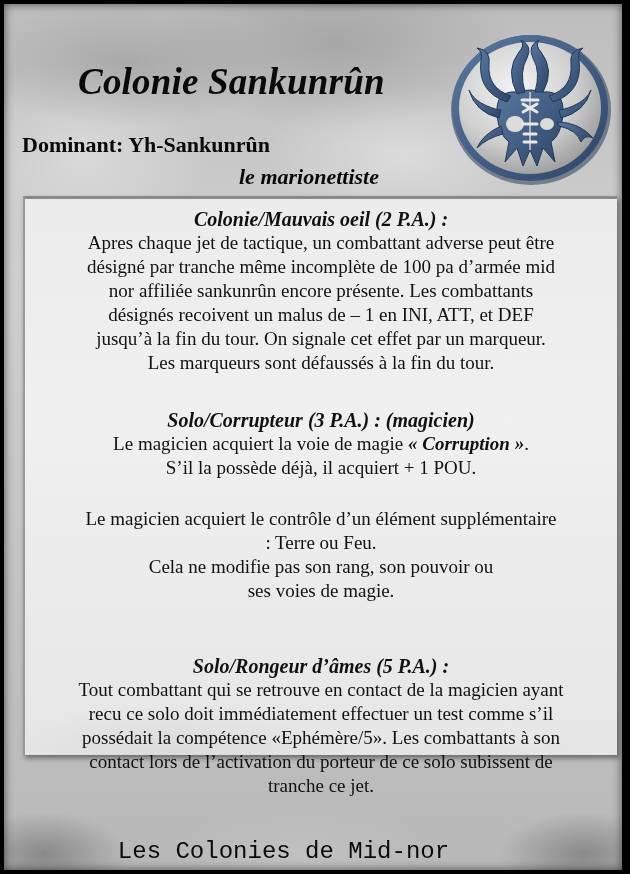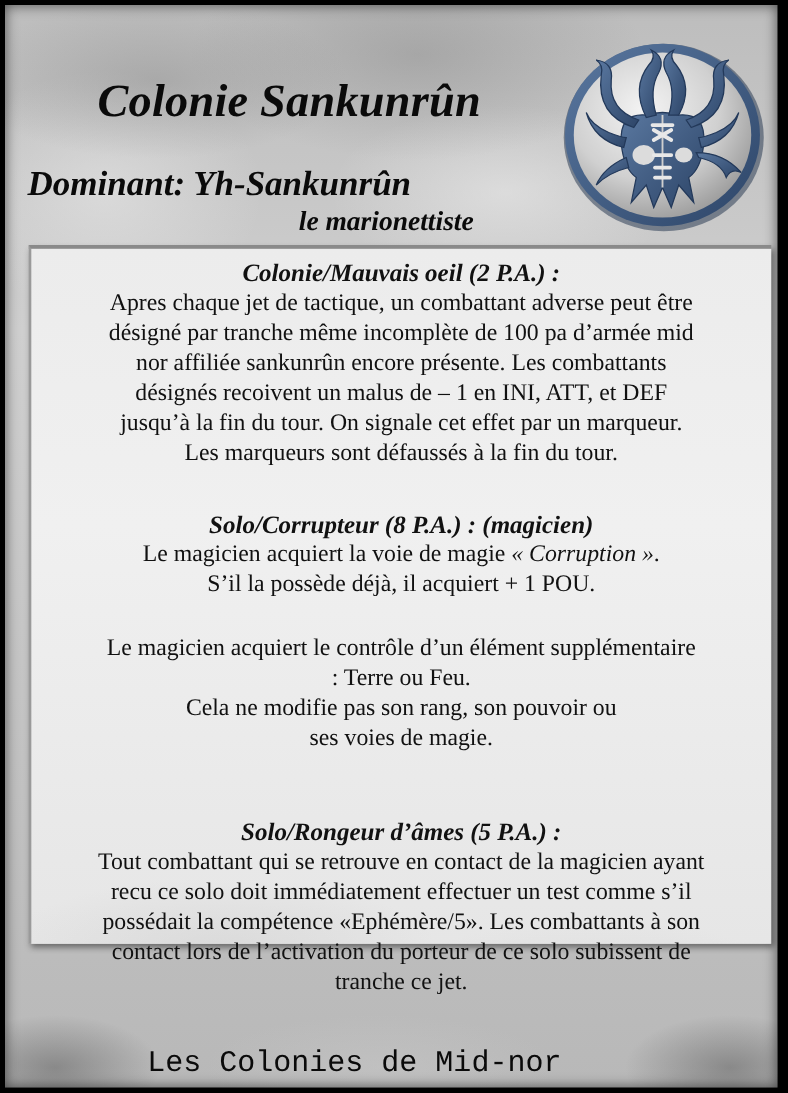--- a/index.html
+++ b/index.html
@@ -17,22 +17,22 @@
         linear-gradient(180deg, #bdbdbd 0%, #cfcfcf 30%, #b8b8b8 100%);
       box-shadow: inset 0 0 10px rgba(0,0,0,0.6);
     }
     .title {
       position: absolute; left: 74px; top: 56px;
       font-family: "Liberation Serif", serif; font-style: italic; font-weight: bold;
       font-size: 37px; color: #0a0a0a; margin: 0; letter-spacing: 0.2px;
     }
     .dominant-line1 {
       position: absolute; left: 18px; top: 128px;
-      font-family: "Liberation Serif", serif; font-style: italic; font-weight: bold;
-      font-size: 28px; color: #0a0a0a;
+      font-family: "Liberation Serif", serif; font-weight: bold;
+      font-size: 22px; color: #0a0a0a;
     }
     .dominant-line2 {
       position: absolute; left: 235px; top: 160px;
       font-family: "Liberation Serif", serif; font-style: italic; font-weight: bold;
       font-size: 22px; color: #0a0a0a;
     }
     .emblem {
       position: absolute; left: 443px; top: 26px; width: 167px; height: 156px;
     }
     .panel {
@@ -51,21 +51,21 @@
       font-style: italic; font-weight: bold; font-size: 20px; line-height: 24px; margin: 0;
     }
     .section-body {
       font-size: 19px; line-height: 24px; margin: 0; padding: 0 8px;
     }
     .s1 { position: absolute; top: 8px; left: 0; right: 0; }
     .s2 { position: absolute; top: 209px; left: 0; right: 0; }
     .s3 { position: absolute; top: 308px; left: 0; right: 0; }
     .s4 { position: absolute; top: 455px; left: 0; right: 0; }
     .line { display: block; white-space: nowrap; }
-    .em-inline { font-style: italic; font-weight: normal; }
+    .em-inline { font-style: italic; font-weight: bold; }
     .footer {
       position: absolute; left: 0; width: 559px; top: 834px; text-align: center;
       font-family: Liberation Mono, monospace; font-size: 24px; color: #0a0a0a;
     }
   </style>
 </head>
 <body>
 
 <div class="card">
 
@@ -126,21 +126,21 @@
         <span class="line">Apres chaque jet de tactique, un combattant adverse peut être</span>
         <span class="line">désigné par tranche même incomplète de 100 pa d’armée mid</span>
         <span class="line">nor affiliée sankunrûn encore présente.  Les combattants</span>
         <span class="line">désignés recoivent un malus de – 1 en INI, ATT, et DEF</span>
         <span class="line">jusqu’à la fin du tour. On signale cet effet par un marqueur.</span>
         <span class="line">Les marqueurs sont défaussés à la fin du tour.</span>
       </p>
     </div>
 
     <div class="section s2">
-      <p class="section-title">Solo/Corrupteur (8 P.A.) : (magicien)</p>
+      <p class="section-title">Solo/Corrupteur (3 P.A.) : (magicien)</p>
       <p class="section-body">
         <span class="line"><span>Le magicien acquiert la voie de magie </span><span class="em-inline">« Corruption »</span><span>.</span></span>
         <span class="line">S’il la possède déjà, il acquiert + 1 POU.</span>
       </p>
     </div>
 
     <div class="section s3">
       <p class="section-body">
         <span class="line">Le magicien acquiert le contrôle d’un élément supplémentaire</span>
         <span class="line">: Terre ou Feu.</span>

